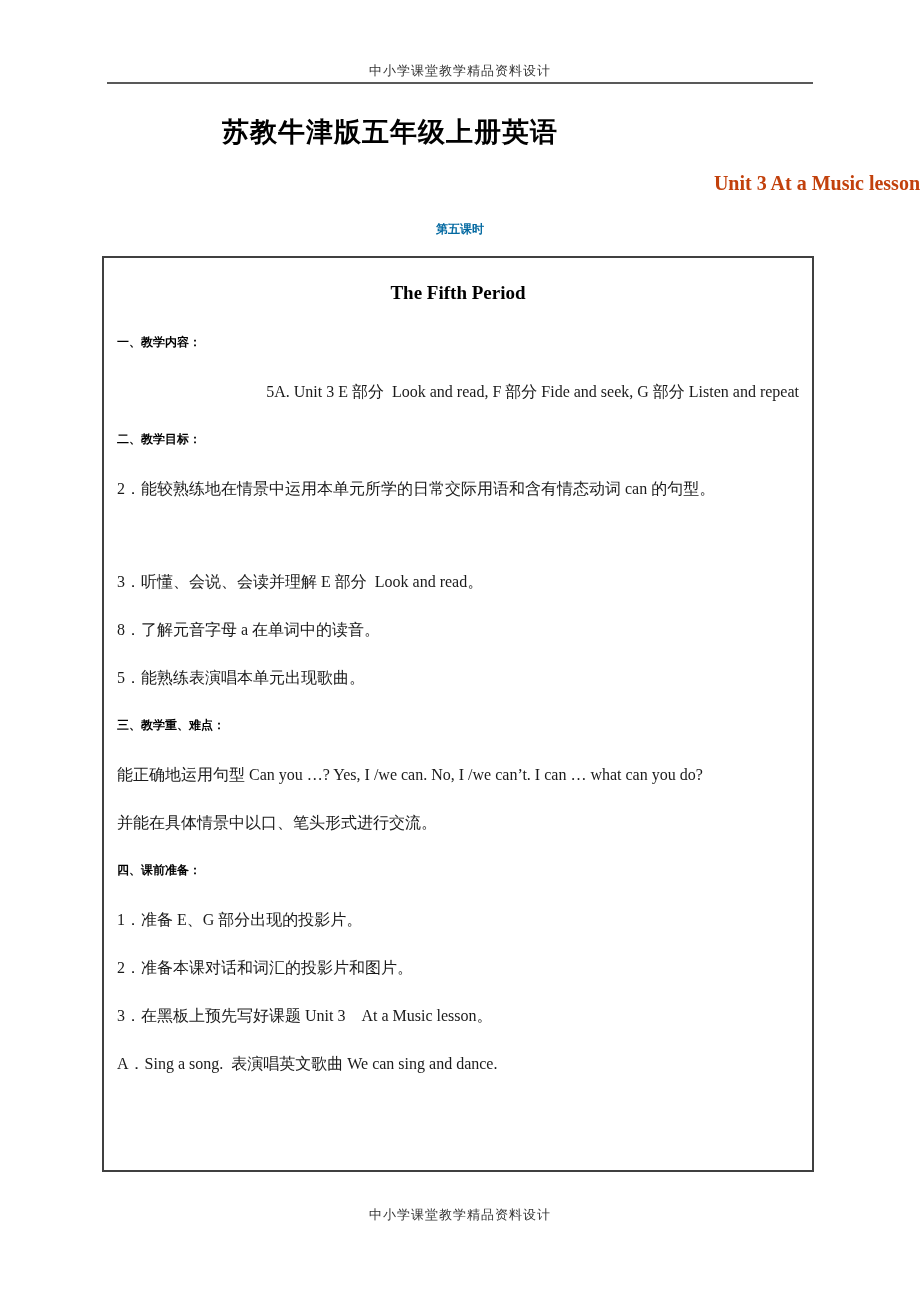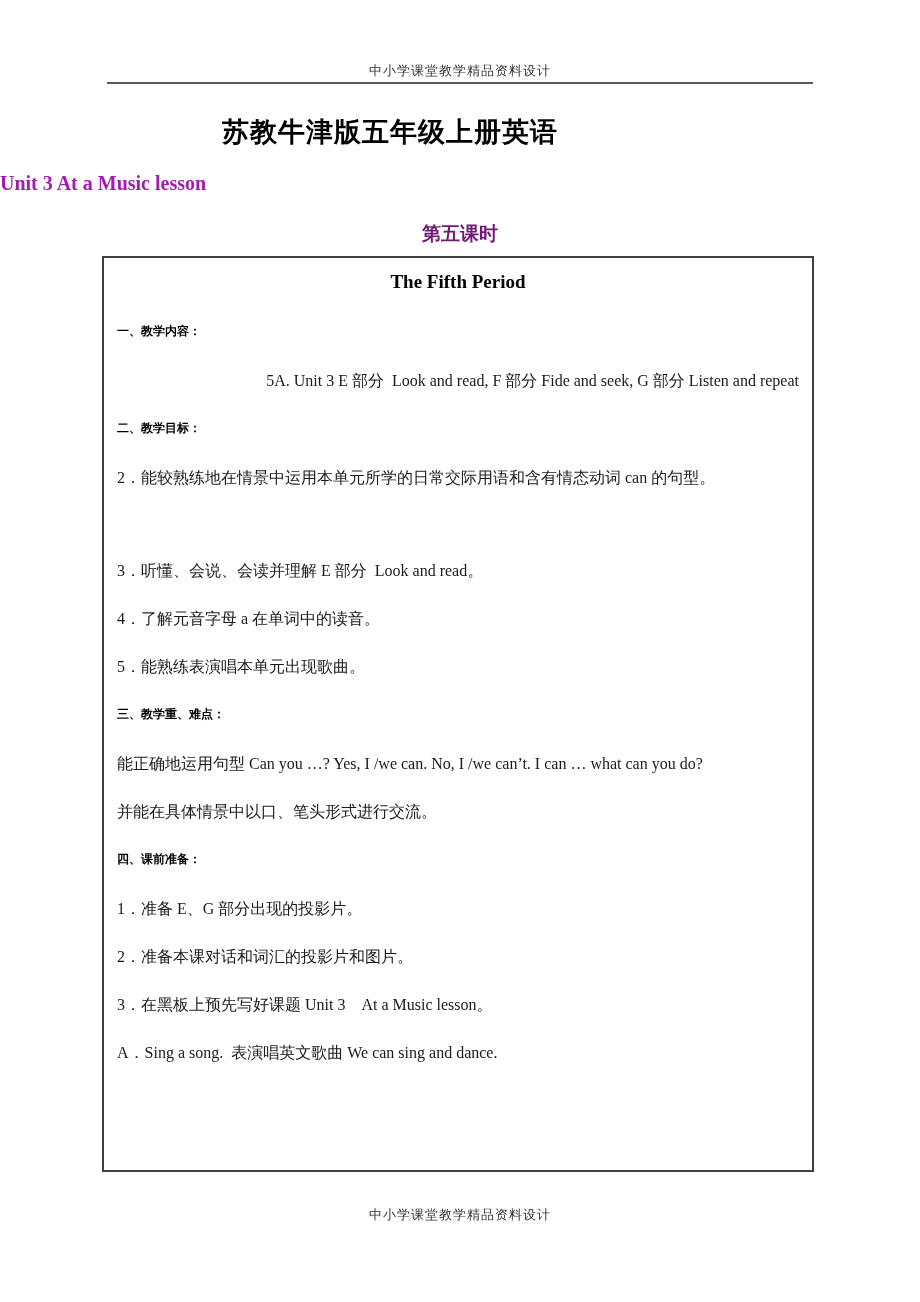--- a/index.html
+++ b/index.html
@@ -23,37 +23,37 @@
     border-top:2px solid #595959;
   }
   .doc-title{
     position:absolute;top:114px;left:0;width:780px;
     text-align:center;
     font-size:27px;font-weight:bold;color:#000000;
     letter-spacing:1px;
   }
   .doc-subtitle{
     position:absolute;top:172px;left:0;width:920px;
-    text-align:left;
-    font-size:20px;font-weight:bold;color:#a21caf;
+    text-align:right;
+    font-size:20px;font-weight:bold;color:#c2410c;
   }
   .doc-period{
     position:absolute;top:221px;left:0;width:920px;
     text-align:center;
-    font-size:19px;font-weight:bold;color:#701a75;
+    font-size:12px;font-weight:bold;color:#0369a1;
   }
   .plan-box{
     position:absolute;top:256px;left:102px;
     width:712px;height:916px;
     border:2px solid #404040;
     box-sizing:border-box;
     padding:0 13px;
   }
   .box-title{
-    padding-top:12px;
+    padding-top:23px;
     text-align:center;
     font-size:19px;font-weight:bold;color:#000000;
     line-height:24px;
   }
   .sec-heading{
     margin-top:25px;
     font-family:"Liberation Sans","DejaVu Sans",sans-serif;
     font-size:12px;font-weight:bold;color:#000000;
     line-height:24px;
     white-space:pre-wrap;
@@ -87,21 +87,21 @@
 
   <div class="plan-box">
     <div class="box-title">The Fifth Period</div>
 
     <div class="sec-heading">一、教学内容：</div>
     <div class="para indent">5A. Unit 3 E 部分  Look and read, F 部分 Fide and seek, G 部分 Listen and repeat</div>
 
     <div class="sec-heading">二、教学目标：</div>
     <div class="para">2．能较熟练地在情景中运用本单元所学的日常交际用语和含有情态动词 can 的句型。</div>
     <div class="para big-gap">3．听懂、会说、会读并理解 E 部分  Look and read。</div>
-    <div class="para">4．了解元音字母 a 在单词中的读音。</div>
+    <div class="para">8．了解元音字母 a 在单词中的读音。</div>
     <div class="para">5．能熟练表演唱本单元出现歌曲。</div>
 
     <div class="sec-heading">三、教学重、难点：</div>
     <div class="para">能正确地运用句型 Can you …? Yes, I /we can. No, I /we can’t. I can … what can you do?</div>
     <div class="para">并能在具体情景中以口、笔头形式进行交流。</div>
 
     <div class="sec-heading">四、课前准备：</div>
     <div class="para">1．准备 E、G 部分出现的投影片。</div>
     <div class="para">2．准备本课对话和词汇的投影片和图片。</div>
     <div class="para">3．在黑板上预先写好课题 Unit 3　At a Music lesson。</div>

